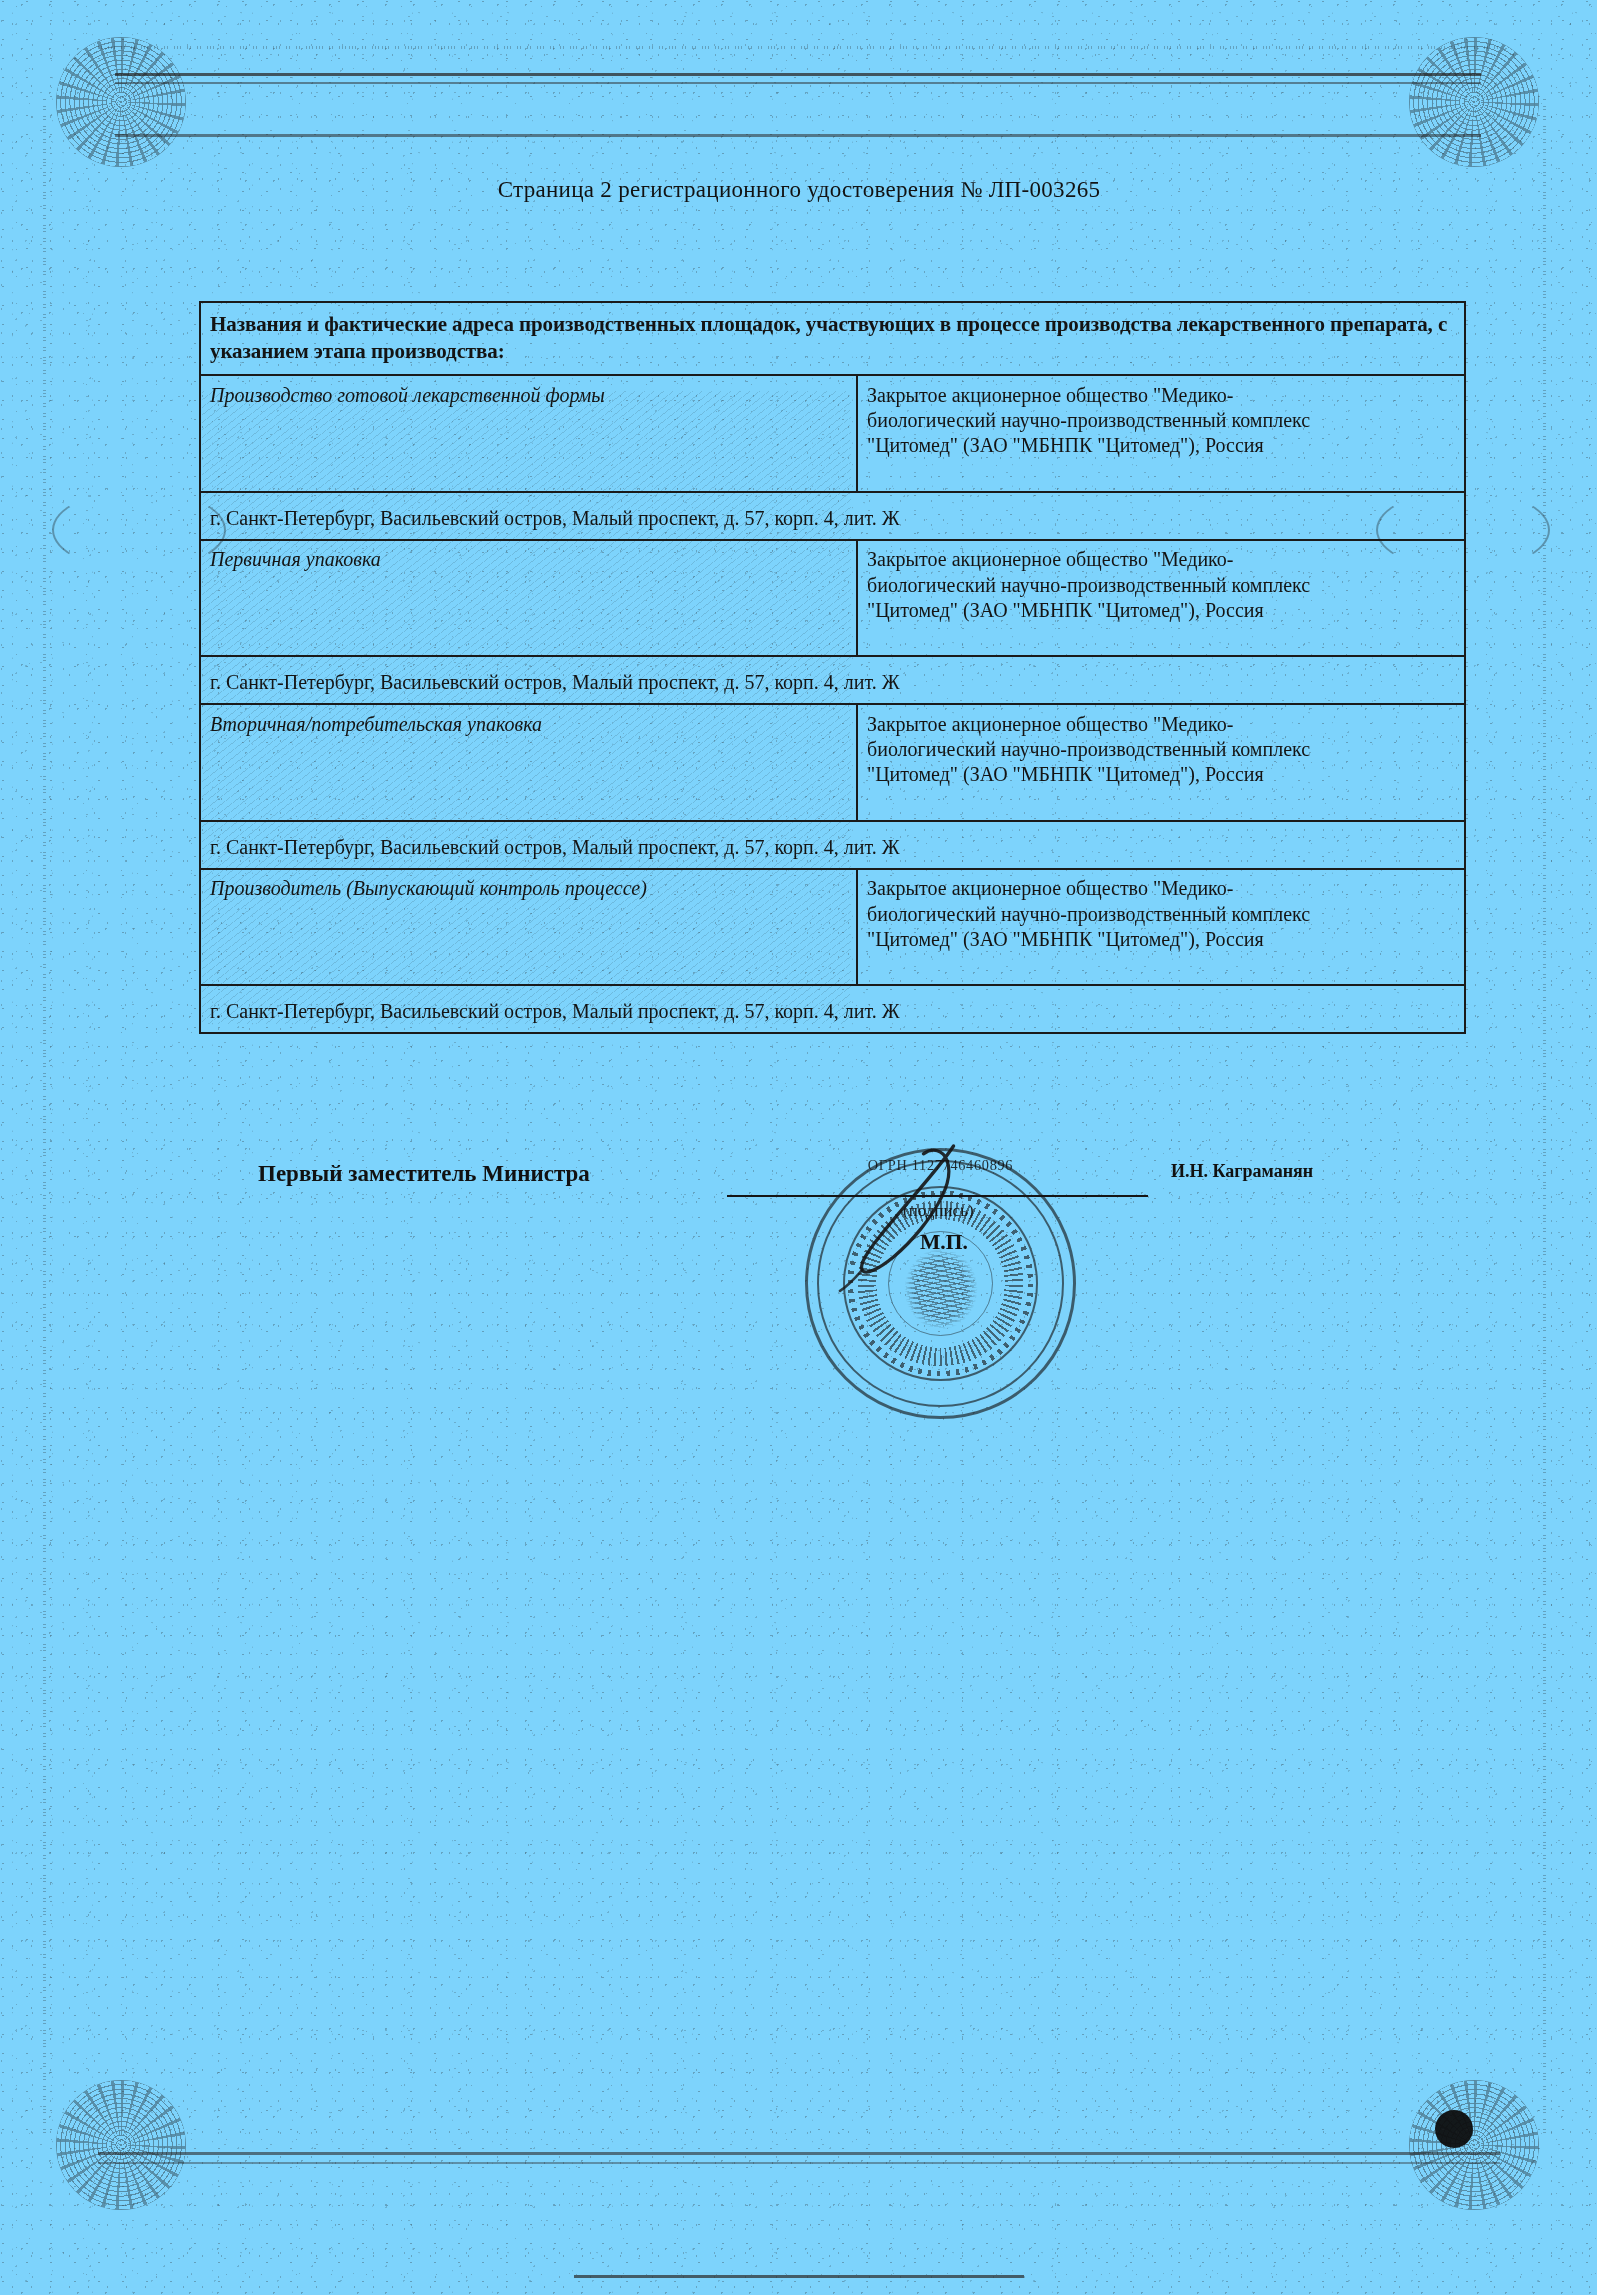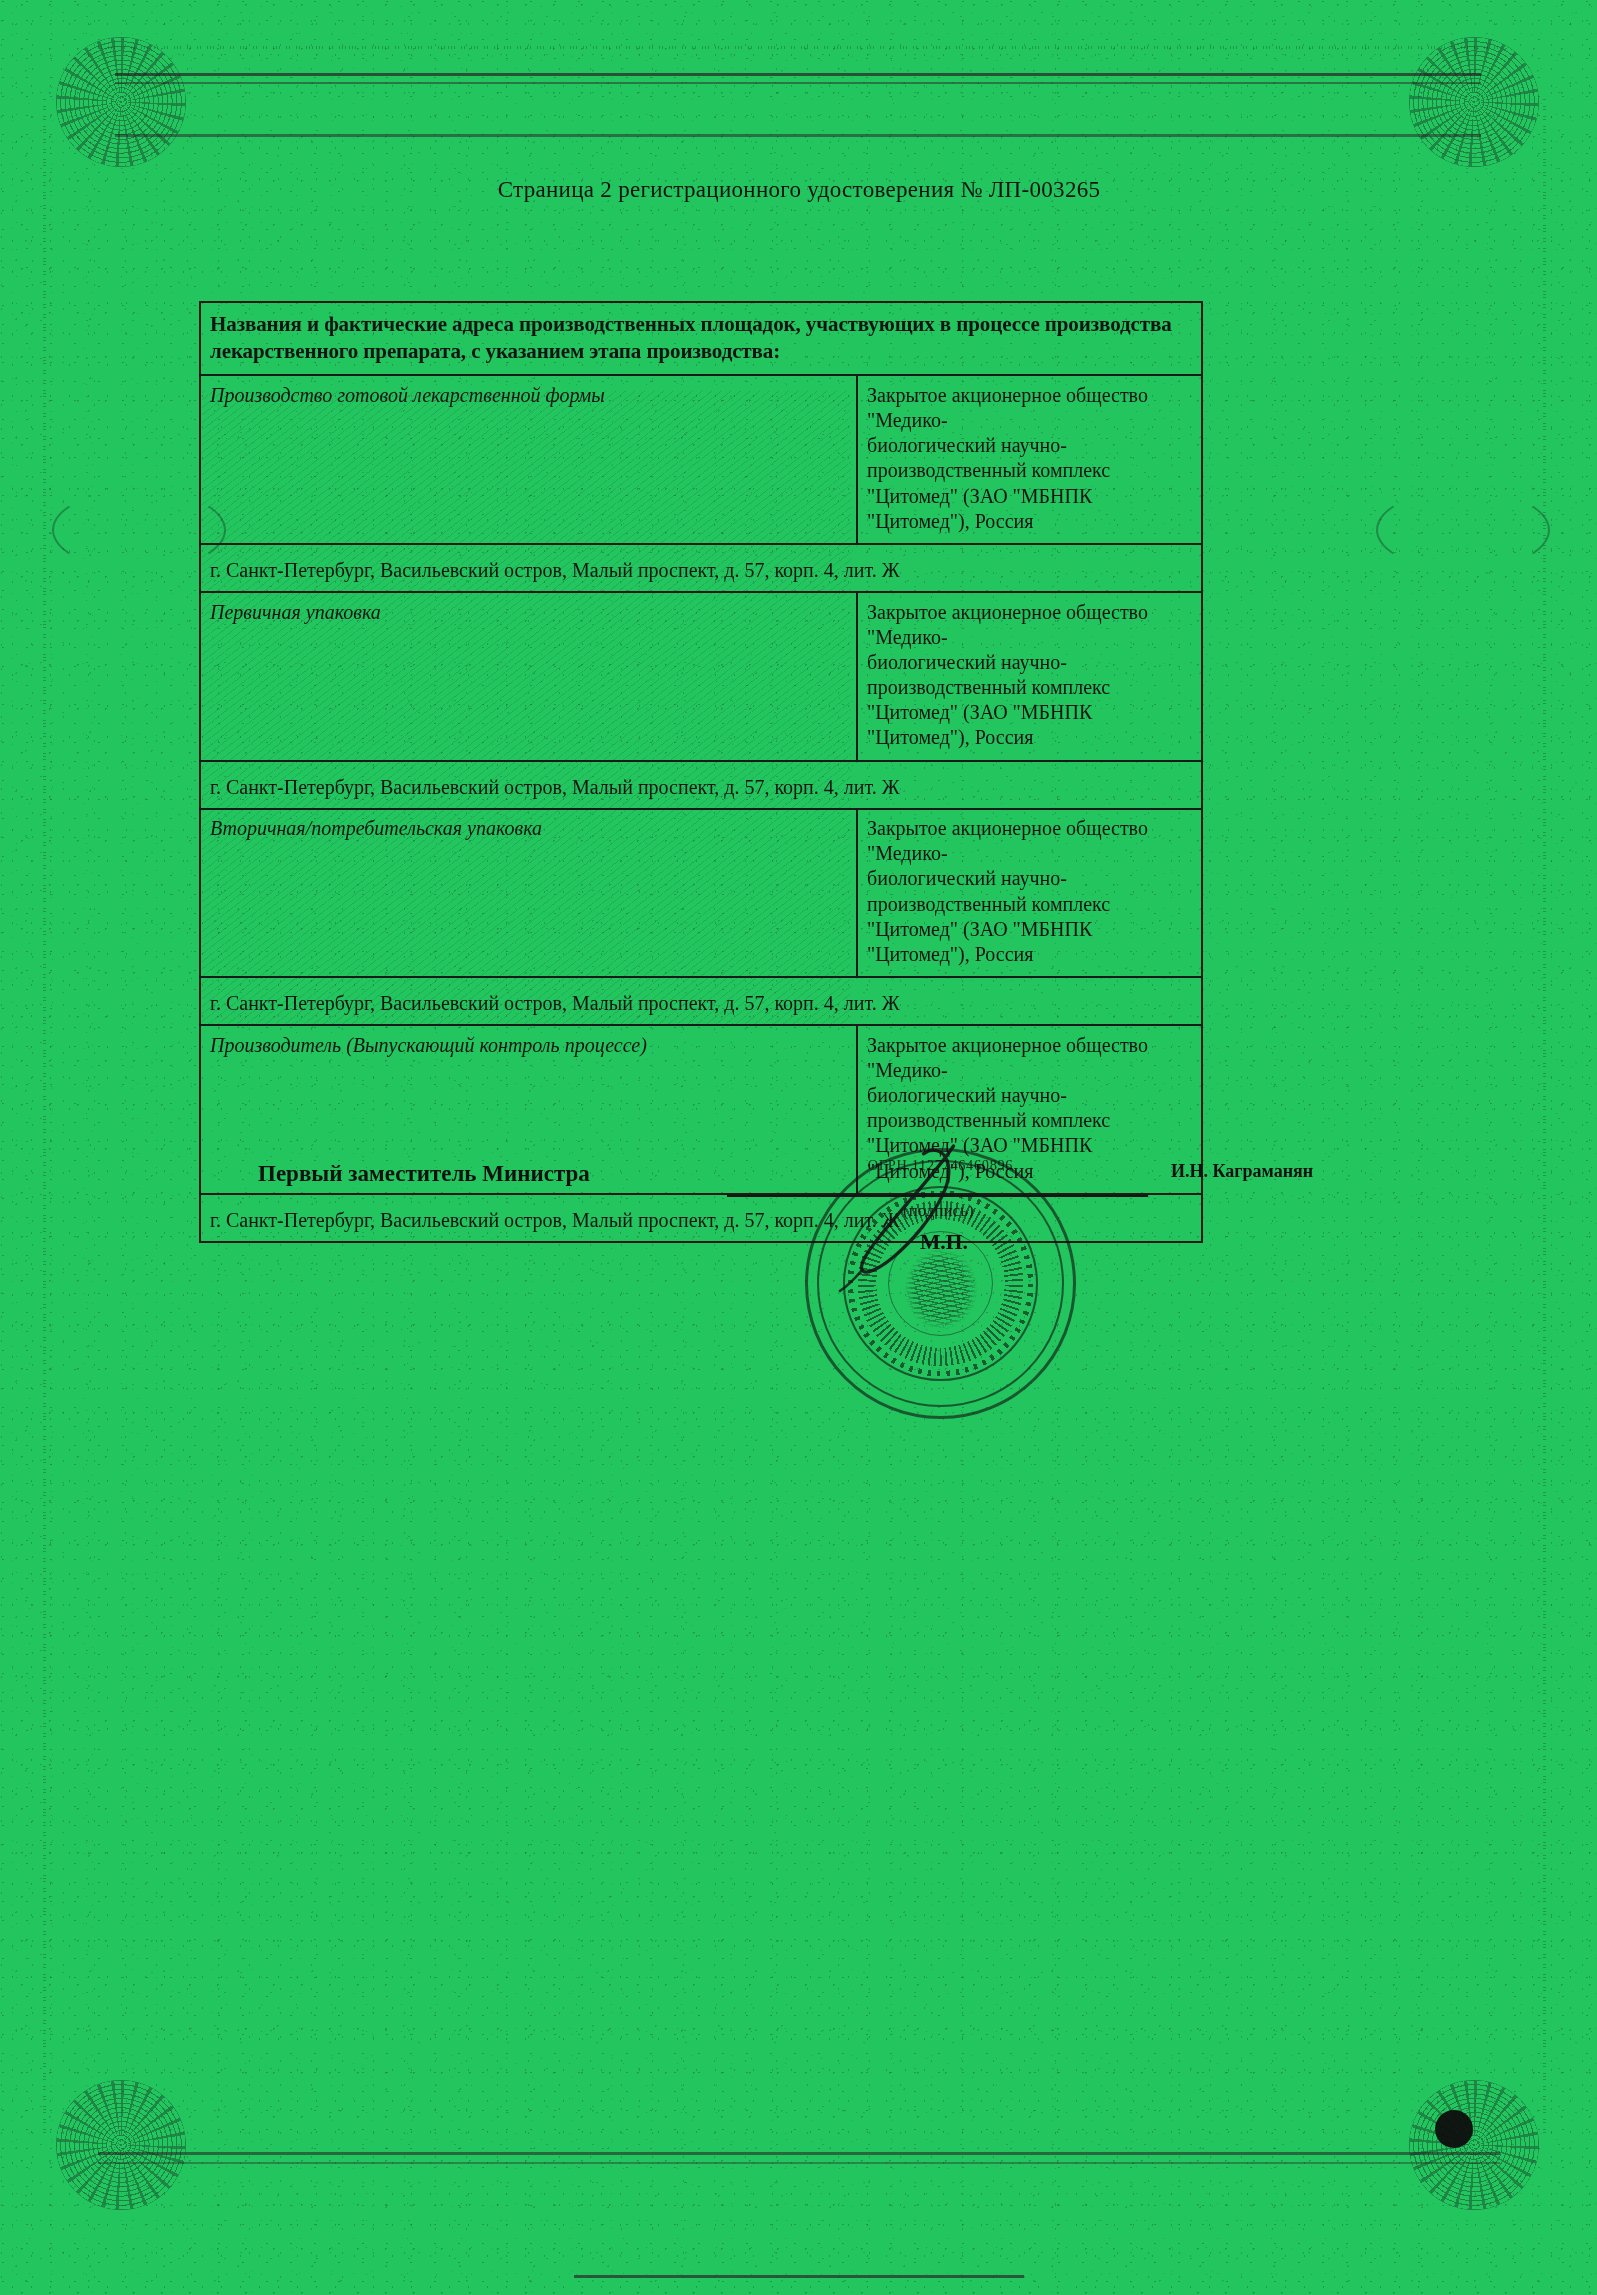--- a/index.html
+++ b/index.html
@@ -7,21 +7,21 @@
     padding: 0;
     background: #ffffff;
   }
   body {
     font-family: "Liberation Serif", "DejaVu Serif", serif;
   }
   #page {
     position: relative;
     width: 1598px;
     height: 2295px;
-    background: #22c55e;
+    background: #7dd3fc;
     overflow: hidden;
   }
 
   
   .noise {
     position: absolute;
     inset: 0;
     pointer-events: none;
     opacity: .55;
     background-image:
@@ -103,21 +103,21 @@
     letter-spacing: 0.3px;
     color: #121212;
     white-space: nowrap;
   }
 
   
   .tbl {
     position: absolute;
     left: 199px;
     top: 301px;
-    width: 1004px;
+    width: 1267px;
     border-collapse: collapse;
     table-layout: fixed;
   }
   .tbl td {
     border: 2px solid #1a1a1a;
     padding: 6.5px 9px 9px 9px;
     vertical-align: top;
     font-size: 20px;
     line-height: 1.26;
     color: #141414;

